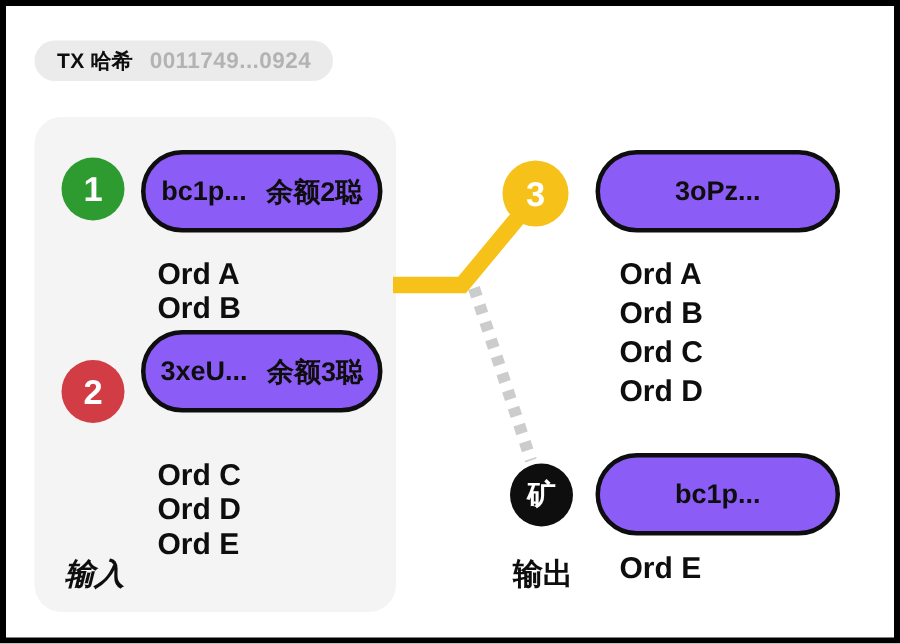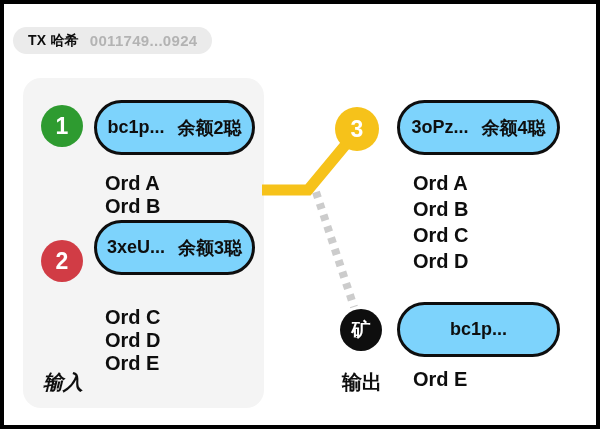--- a/index.html
+++ b/index.html
@@ -13,21 +13,21 @@
     color:#0e0e0e;
   }
   .frame {
     position:absolute; inset:0;
     border:4px solid #000;
     pointer-events:none;
     z-index:50;
   }
   
   .tx-pill {
-    position:absolute; left:13px; top:27px; height:27px;
+    position:absolute; left:23px; top:27px; height:27px;
     background:#ebebeb; border-radius:14px;
     display:flex; align-items:center; gap:11px;
     padding:0 15px;
     white-space:nowrap;
   }
   .tx-label { font-size:14px; color:#0e0e0e; letter-spacing:.2px; }
   .tx-value { font-size:15px; color:#b3b3b3; letter-spacing:.3px; }
 
   
   .inputs-panel {
@@ -40,21 +40,21 @@
     display:flex; align-items:center; justify-content:center;
     color:#ffffff; font-size:23px; z-index:10;
   }
   .c-green  { left:41px;  top:105px; background:#2e9b30; }
   .c-red    { left:41px;  top:240px; background:#d13c45; }
   .c-yellow { left:335px; top:107px; width:44px; height:44px; background:#f6c21a; }
   .c-black  { left:340px; top:309px; background:#0e0e0e; font-size:19px; }
 
   .addr-pill {
     position:absolute; height:55px;
-    background:#7dd3fc; border:3px solid #0e0e0e; border-radius:28px;
+    background:#8b5cf6; border:3px solid #0e0e0e; border-radius:28px;
     display:flex; align-items:center; justify-content:center; gap:13px;
     font-size:18px; white-space:nowrap; z-index:10;
   }
   .p1 { left:94px;  top:100px; width:161px; }
   .p2 { left:94px;  top:220px; width:161px; }
   .p3 { left:397px; top:100px; width:163px; }
   .p4 { left:397px; top:302px; width:163px; }
 
   .ord-list { position:absolute; font-size:20px; z-index:5; }
   .ord-line { height:23px; line-height:23px; }
@@ -110,21 +110,20 @@
   <div class="ord-line">Ord E</div>
 </div>
 
 <div class="section-label lbl-in">输入</div>
 
 <div class="num-circle c-yellow">
   <span>3</span>
 </div>
 <div class="addr-pill p3">
   <span>3oPz...</span>
-  <span>余额4聪</span>
 </div>
 <div class="ord-list ol3">
   <div class="ord-line">Ord A</div>
   <div class="ord-line">Ord B</div>
   <div class="ord-line">Ord C</div>
   <div class="ord-line">Ord D</div>
 </div>
 
 <div class="num-circle c-black">
   <span>矿</span>

